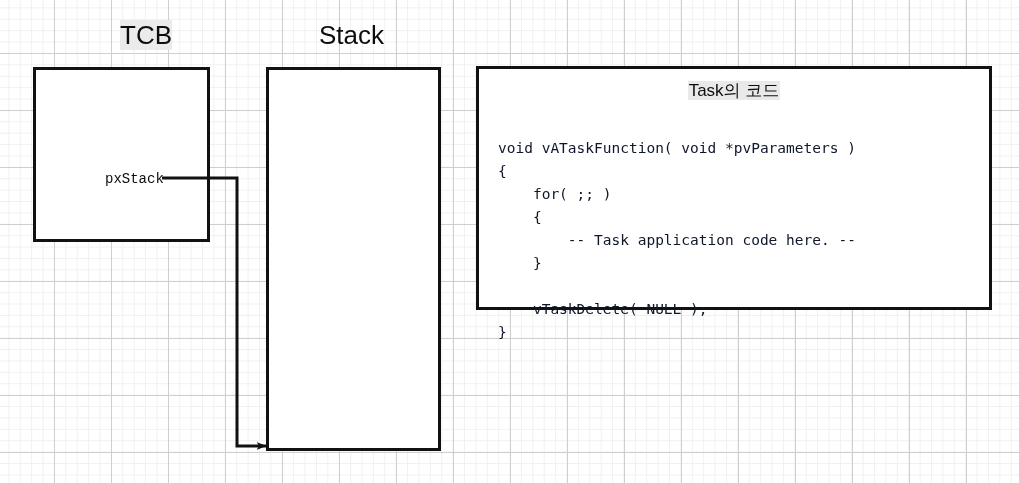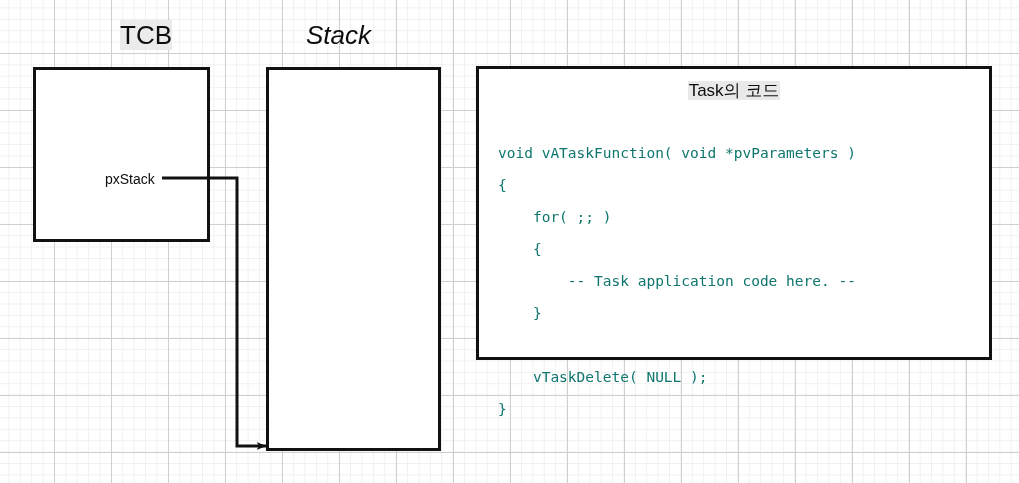--- a/index.html
+++ b/index.html
@@ -45,21 +45,21 @@
   .rect {
     position: absolute;
     border: 3px solid #111111;
     background: #ffffff;
     box-sizing: border-box;
   }
 
   
   .field-label {
     position: absolute;
-    font-family: Liberation Sans, sans-serif;
+    font-family: Liberation Mono, monospace;
     font-size: 14px;
     line-height: 16px;
     color: #0d0d0d;
     white-space: nowrap;
     padding-left: 19px;
   }
 
   
   .connector {
     position: absolute;
@@ -81,40 +81,40 @@
     color: #0d0d0d;
   }
   .code-title span {
     background: #e9e9e9;
     padding: 0 1px;
   }
   .code-body {
     position: absolute;
     font-family: "DejaVu Sans Mono", monospace;
     font-size: 14.5px;
-    line-height: 32px;
-    color: #0f766e;
+    line-height: 23px;
+    color: #0f172a;
     white-space: pre;
     letter-spacing: 0px;
   }
 </style>
 </head>
 <body>
 
 <div id="canvas">
 
   <div class="heading hl" style="left:92px; top:20px;">TCB</div>
 
-  <div class="heading" style="left:306px; top:20px;font-style:italic;">Stack</div>
+  <div class="heading" style="left:319px; top:20px;">Stack</div>
 
   <div class="rect" style="left:33px; top:67px; width:177px; height:175px;"></div>
 
   <div class="rect" style="left:266px; top:67px; width:175px; height:384px;"></div>
 
-  <div class="rect" style="left:476px; top:66px; width:516px; height:294px;">
+  <div class="rect" style="left:476px; top:66px; width:516px; height:244px;">
 
     <div class="code-title" style="left:0; top:11px;"><span>Task의 코드</span></div>
 
 
     <div class="code-body" style="left:19px; top:68px;">void vATaskFunction( void *pvParameters )
 {
     for( ;; )
     {
         -- Task application code here. --
     }

